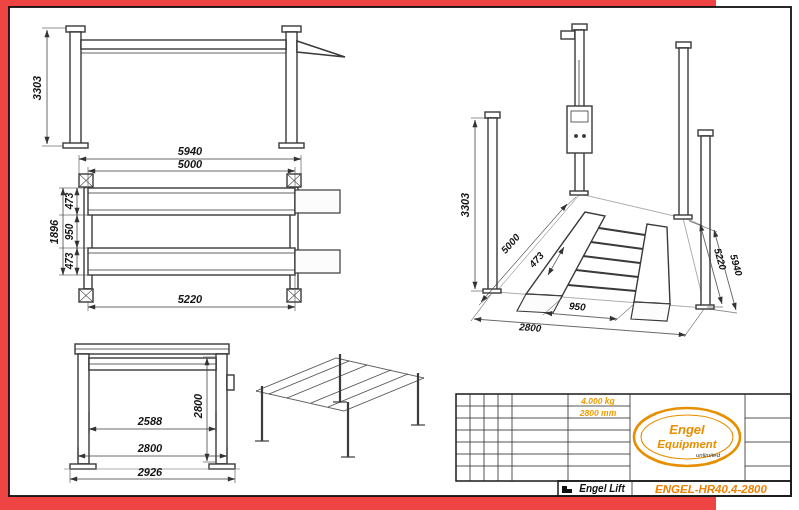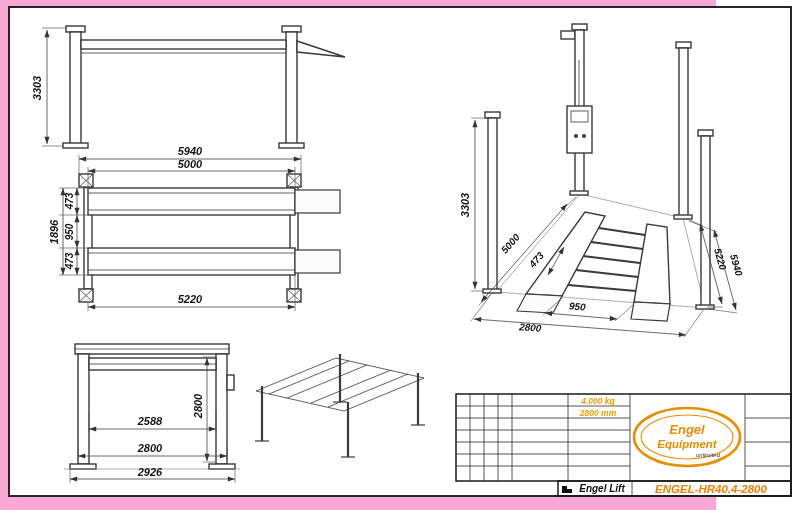--- a/index.html
+++ b/index.html
@@ -1,16 +1,16 @@
 <!DOCTYPE html>
 <html><head>
 <meta charset="utf-8">
 <style>
   html,body { margin:0; padding:0; background:#ffffff; }
-  #sheet { position:relative; width:716px; height:510px; background:#f9a8d4;
+  #sheet { position:relative; width:716px; height:510px; background:#ef4444;
            font-family:"Liberation Sans", sans-serif; }
   svg text { user-select:none; }
 
   .part  { fill:#ffffff; stroke:#3a3a3a; stroke-width:1.4; }
   .partf { fill:#fcfcfc; stroke:#3a3a3a; stroke-width:1.2; }
   .ln    { stroke:#3a3a3a; stroke-width:1.2; fill:none; }
   .lnt   { stroke:#3a3a3a; stroke-width:0.8; fill:none; }
   .ln2   { stroke:#3a3a3a; stroke-width:2.2; fill:none; }
   .thin  { stroke:#8a8a8a; stroke-width:0.7; fill:none; }
   .ext   { stroke:#555555; stroke-width:0.65; }

